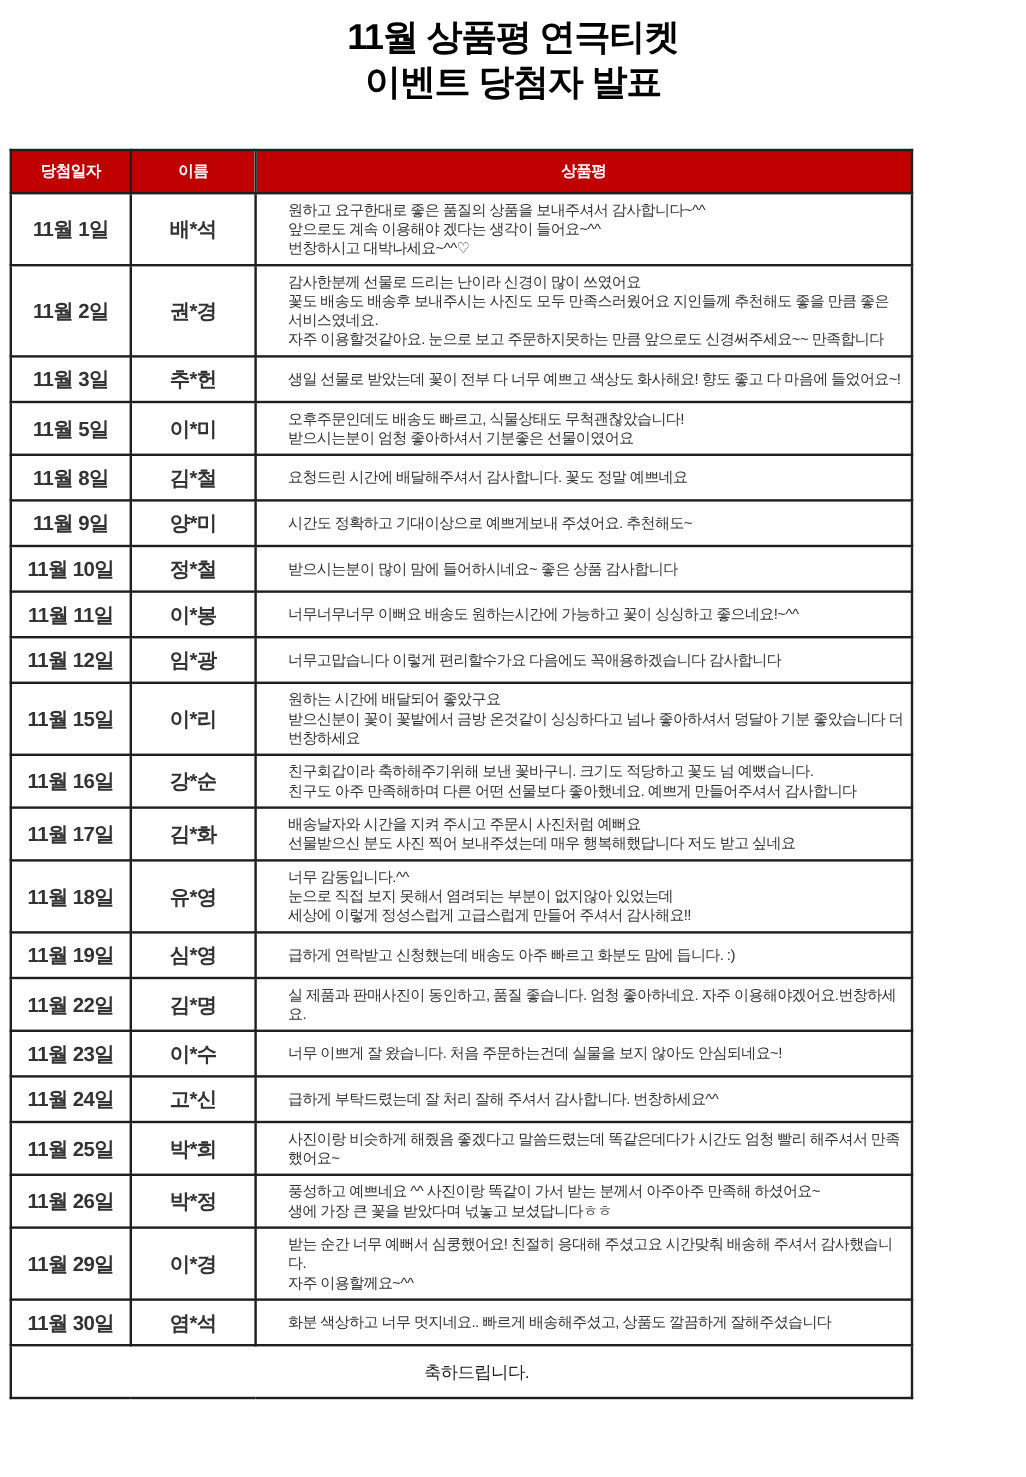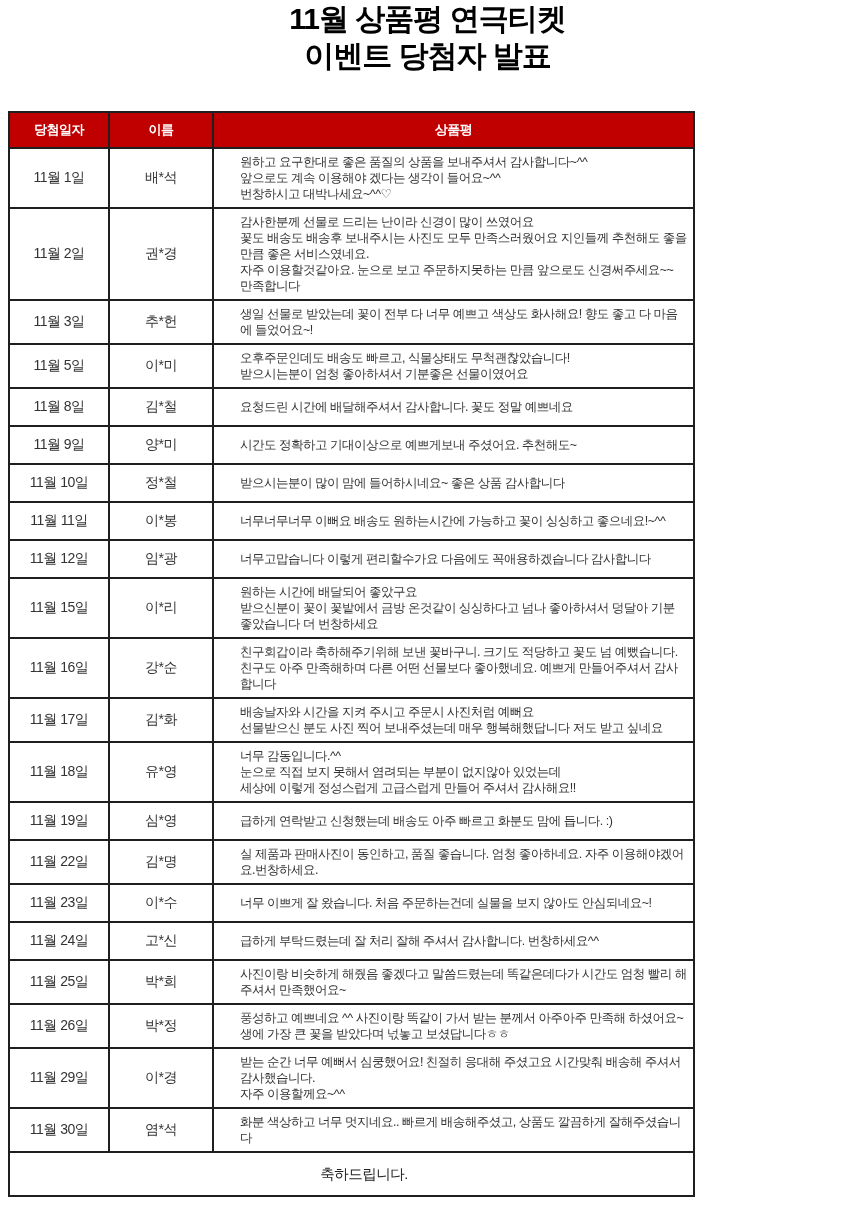--- a/index.html
+++ b/index.html
@@ -13,50 +13,52 @@
     min-height: 1231px;
     background: #ffffff;
     box-sizing: border-box;
   }
   .title {
     text-align: center;
     font-weight: bold;
     color: #000000;
     font-size: 30px;
     line-height: 37px;
+    padding-top: 13px;
     letter-spacing: -1px;
   }
   table.winners {
     border-collapse: collapse;
     table-layout: fixed;
-    width: 687px;
+    width: 753px;
     margin: 37px 8px 0 8px;
   }
   table.winners th,
   table.winners td {
     border: 2px solid var(--border, #1f1f1f);
     box-sizing: border-box;
     overflow: hidden;
   }
   table.winners th {
     background: var(--header-bg, #c00000);
     color: var(--header-text, #ffffff);
     font-size: 13px;
     font-weight: bold;
     height: 36px;
     letter-spacing: -0.5px;
   }
   tr.data-row { height: 38px; }
   td.cell-date, td.cell-name {
     text-align: center;
     vertical-align: middle;
-    font-size: 14px;
+    font-size: 17px;
     color: var(--body-text, #333333);
     letter-spacing: -0.5px;
     padding: 0;
+    font-weight: bold;
   }
   td.cell-review {
     font-size: 12.5px;
     color: var(--body-text, #333333);
     line-height: 16px;
     padding: 5px 6px 5px 26px;
     vertical-align: middle;
     white-space: pre-line;
     letter-spacing: -0.5px;
   }

